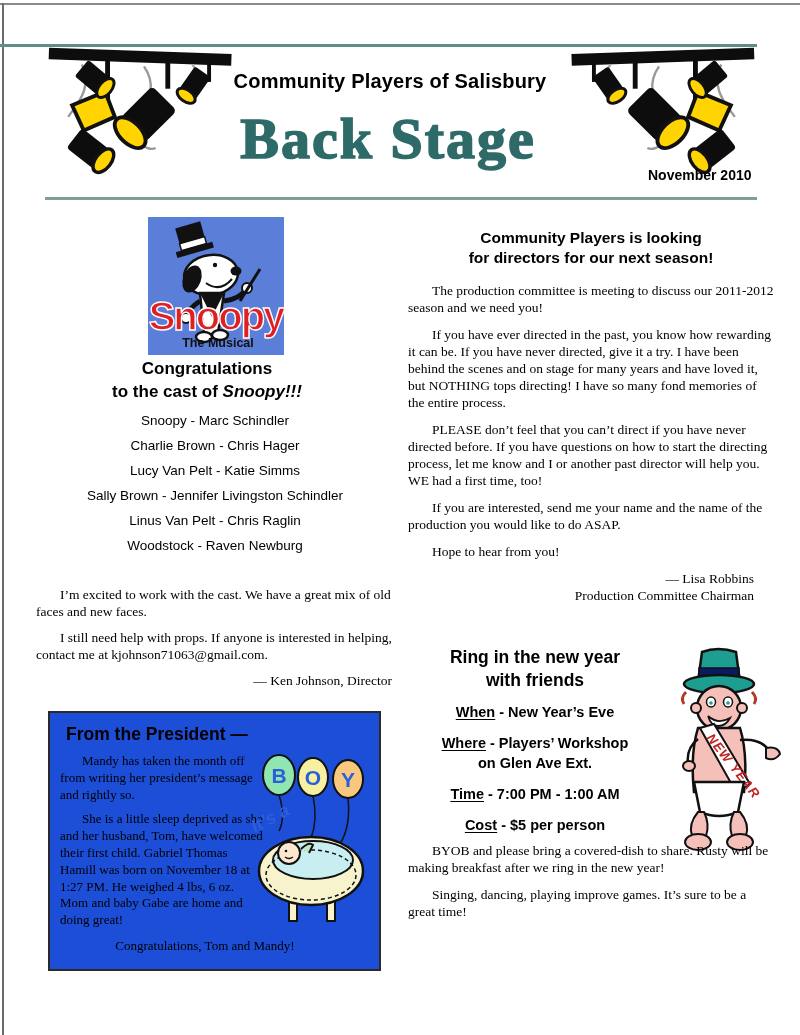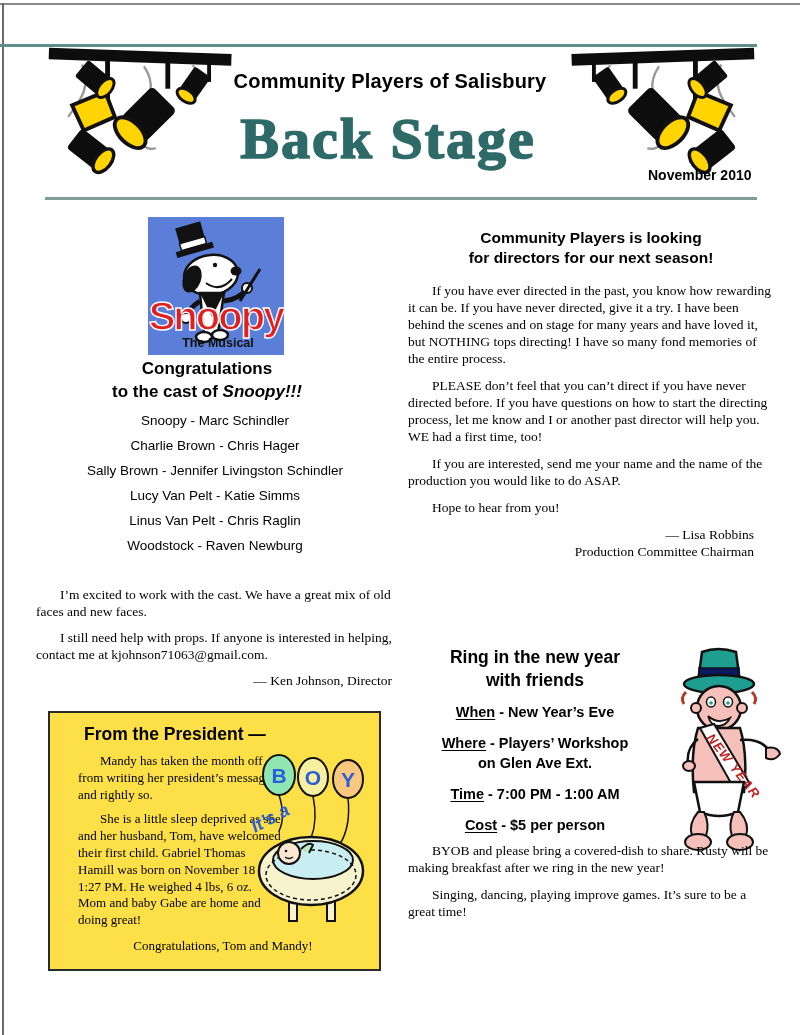--- a/index.html
+++ b/index.html
@@ -30,21 +30,21 @@
     font-size:17px; font-weight:bold; line-height:23px; }
   .cast-list { position:absolute; left:36px; top:408px; width:358px; text-align:center;
     font-size:13.5px; line-height:25px; }
   .ken-block { position:absolute; left:36px; top:586px; width:356px;
     font-family:"Liberation Serif", serif; font-size:13.5px; line-height:17px; }
   .ken-block p { text-indent:24px; margin-bottom:9px; }
   .sig-right { text-align:right; text-indent:0 !important; }
 
   
   .pres-box { position:absolute; left:48px; top:711px; width:333px; height:260px;
-    border:2px solid #2a2a2a; background:#fde047; overflow:hidden;padding-left:18px; }
+    border:2px solid #2a2a2a; background:#1d4ed8; overflow:hidden; }
   .pres-heading { margin:11px 0 8px 16px; font-size:17.5px; font-weight:bold; }
   .pres-text { margin-left:10px; width:205px; font-family:"Liberation Serif", serif;
     font-size:13px; line-height:16.8px; }
   .pres-text p { text-indent:22px; margin-bottom:8px; }
   .pres-closing { font-family:"Liberation Serif", serif; font-size:13px; margin-top:9px;
     width:310px; text-align:center; }
   .boy-img { position:absolute; top:36px; right:6px; width:122px; height:182px; }
 
   
   .directors { position:absolute; left:408px; top:228px; width:366px; }
@@ -159,22 +159,22 @@
   </svg>
 
   <div class="congrats">
     <div>Congratulations</div>
     <div><span>to the cast of </span><span style="font-style:italic">Snoopy!!!</span></div>
   </div>
 
   <div class="cast-list">
     <div>Snoopy - Marc Schindler</div>
     <div>Charlie Brown - Chris Hager</div>
+    <div>Lucy Van Pelt - Katie Simms</div>
     <div>Sally Brown - Jennifer Livingston Schindler</div>
-    <div>Lucy Van Pelt - Katie Simms</div>
     <div>Linus Van Pelt - Chris Raglin</div>
     <div>Woodstock - Raven Newburg</div>
   </div>
 
   <div class="ken-block">
     <p>I’m excited to work with the cast. We have a great mix of old faces and new faces.</p>
     <p>I still need help with props. If anyone is interested in helping, contact me at kjohnson71063@gmail.com.</p>
     <p class="sig-right">— Ken Johnson, Director</p>
   </div>
 
@@ -207,20 +207,21 @@
       <path d="M34 108 q4 3 8 0" fill="none" stroke="#111" stroke-width="1.3"></path>
       <path d="M50 100 q8 -8 12 -4 l-4 8" fill="#bfe8c0" stroke="#111" stroke-width="2"></path>
     </svg>
   </div>
 
   <div class="directors">
     <h2>
       <div>Community Players is looking</div>
       <div>for directors for our next season!</div>
     </h2>
+    <p>The production committee is meeting to discuss our 2011-2012 season and we need you!</p>
     <p>If you have ever directed in the past, you know how rewarding it can be. If you have never directed, give it a try. I have been behind the scenes and on stage for many years and have loved it, but NOTHING tops directing! I have so many fond memories of the entire process.</p>
     <p>PLEASE don’t feel that you can’t direct if you have never directed before. If you have questions on how to start the directing process, let me know and I or another past director will help you. WE had a first time, too!</p>
     <p>If you are interested, send me your name and the name of the production you would like to do ASAP.</p>
     <p>Hope to hear from you!</p>
     <div class="dir-sig">— Lisa Robbins</div>
     <div class="dir-sig">Production Committee Chairman</div>
   </div>
 
   <div class="ring">
     <h2>

